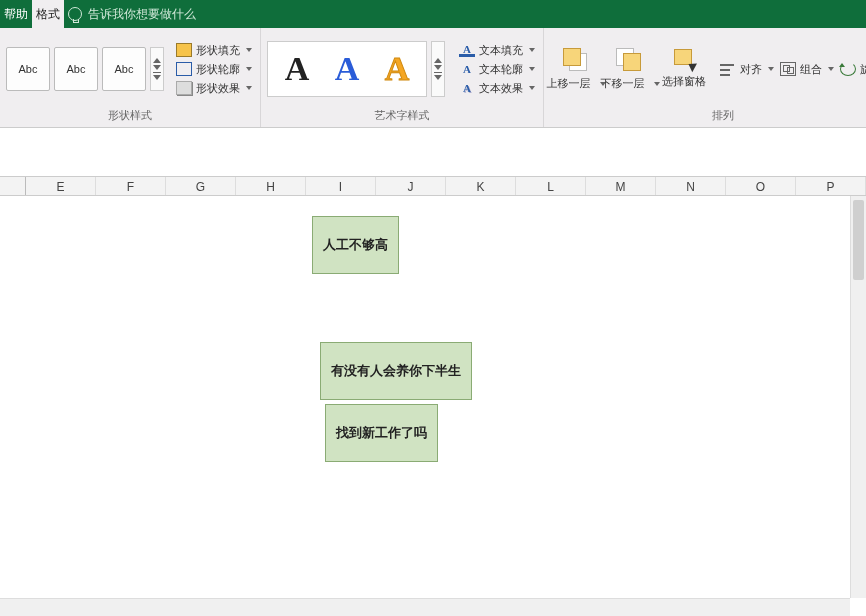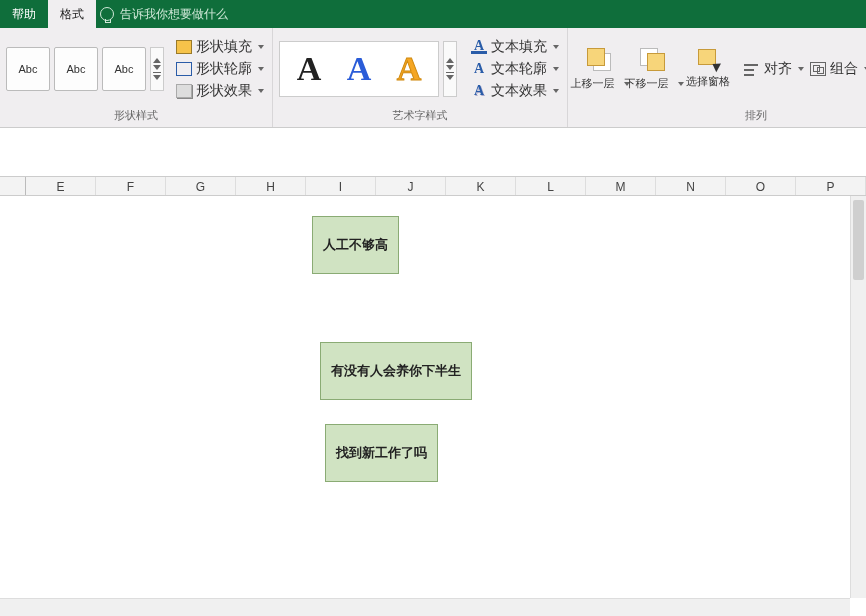--- a/index.html
+++ b/index.html
@@ -1,19 +1,19 @@
 <!DOCTYPE html>
 <html><head>
 <meta charset="utf-8">
 <style>
 * { box-sizing: border-box; margin: 0; padding: 0; }
 body { font-family: "Microsoft YaHei", Arial, sans-serif; font-size: 12px; background: #fff; width: 866px; height: 616px; overflow: hidden; }
 
 .menubar { background: #0f6e3b; height: 28px; display: flex; align-items: stretch; }
-.menu-item { color: #fff; padding: 6px 12px; font-size: 12px; display: flex; align-items: center; cursor: pointer; }
+.menu-item { color: #fff; padding: 6px 4px; font-size: 12px; display: flex; align-items: center; cursor: pointer; }
 .menu-item.active { background: #f0eef0; color: #222; }
 .tell-me { display: flex; align-items: center; color: #d0e8d8; padding: 0 4px; gap: 6px; }
 .bulb { width: 14px; height: 14px; border: 1.2px solid #d0e8d8; border-radius: 50%; position: relative; }
 .bulb:after { content:''; position:absolute; bottom:-3px; left:4px; width:4px; height:3px; border:1px solid #d0e8d8; border-top:none; }
 
 .ribbon { background: #f0eef0; height: 100px; border-bottom: 1px solid #ccc; display: flex; align-items: stretch; }
 .group { border-right: 1px solid #d8d6d8; display: flex; flex-direction: column; justify-content: space-between; padding: 4px 6px 2px; position: relative; }
 .group-body { display: flex; align-items: center; gap: 4px; flex: 1; }
 .group-label { text-align: center; font-size: 11px; color: #666; padding: 2px 0; position: relative; }
 
@@ -21,21 +21,21 @@
 .shape-style-btn.b1 { background: #fdfdfd; }
 .shape-style-btn.b2 { background: #fdfdfd; }
 .shape-style-btn.b3 { background: #fdfdfd; }
 .nav-btn { width: 14px; height: 44px; display:flex;flex-direction:column;justify-content:center;align-items:center;gap:2px;border:1px solid #ccc;background:#fafafa;cursor:pointer;}
 .tri { width:0;height:0;border-left:4px solid transparent;border-right:4px solid transparent; }
 .tri.up { border-bottom:5px solid #666; }
 .tri.down { border-top:5px solid #666; }
 .tri.line { width:8px;height:1px;background:#666;border:none; }
 
 .shape-ops { display:flex;flex-direction:column;gap:2px;margin-left:6px;}
-.shape-op { display:flex;align-items:center;gap:4px;font-size:14px;color:#333;cursor:pointer;padding:1px 2px;white-space:nowrap;}
+.shape-op { display:flex;align-items:center;gap:4px;font-size:11px;color:#333;cursor:pointer;padding:1px 2px;white-space:nowrap;}
 .op-icon { width:16px;height:14px;display:inline-block;position:relative;}
 .op-fill { background:linear-gradient(#f6c34a,#f6c34a);border:1px solid #9a7a2a;}
 .op-outline { border:1.5px solid #2a5ca8;}
 .op-effect { background:#ddd;border:1px solid #aaa;box-shadow:1px 1px 0 #888;}
 .dd-caret { width:0;height:0;border-left:3px solid transparent;border-right:3px solid transparent;border-top:4px solid #666;margin-left:2px;}
 
 .wa-gallery { width:160px;height:56px;border:1px solid #ccc;background:#fff;display:flex;align-items:center;justify-content:space-around;padding:0 4px;}
 .wa-a { font-family:"Times New Roman",serif;font-size:34px;font-weight:bold;cursor:pointer;}
 .wa1 { color:#222; }
 .wa2 { color:#2a5cd8; }
@@ -229,19 +229,19 @@
     <div class="col-h">K</div>
     <div class="col-h">L</div>
     <div class="col-h">M</div>
     <div class="col-h">N</div>
     <div class="col-h">O</div>
     <div class="col-h">P</div>
   </div>
 
   <div class="textbox" style="left:312px;top:88px">人工不够高</div>
   <div class="textbox" style="left:320px;top:214px">有没有人会养你下半生</div>
-  <div class="textbox" style="left:325px;top:296px">找到新工作了吗</div>
+  <div class="textbox" style="left:325px;top:276px">找到新工作了吗</div>
 
   <div class="scroll-v">
       <div class="thumb"></div>
     </div>
   <div class="scroll-h"></div>
 </div>
 
 </body></html>

